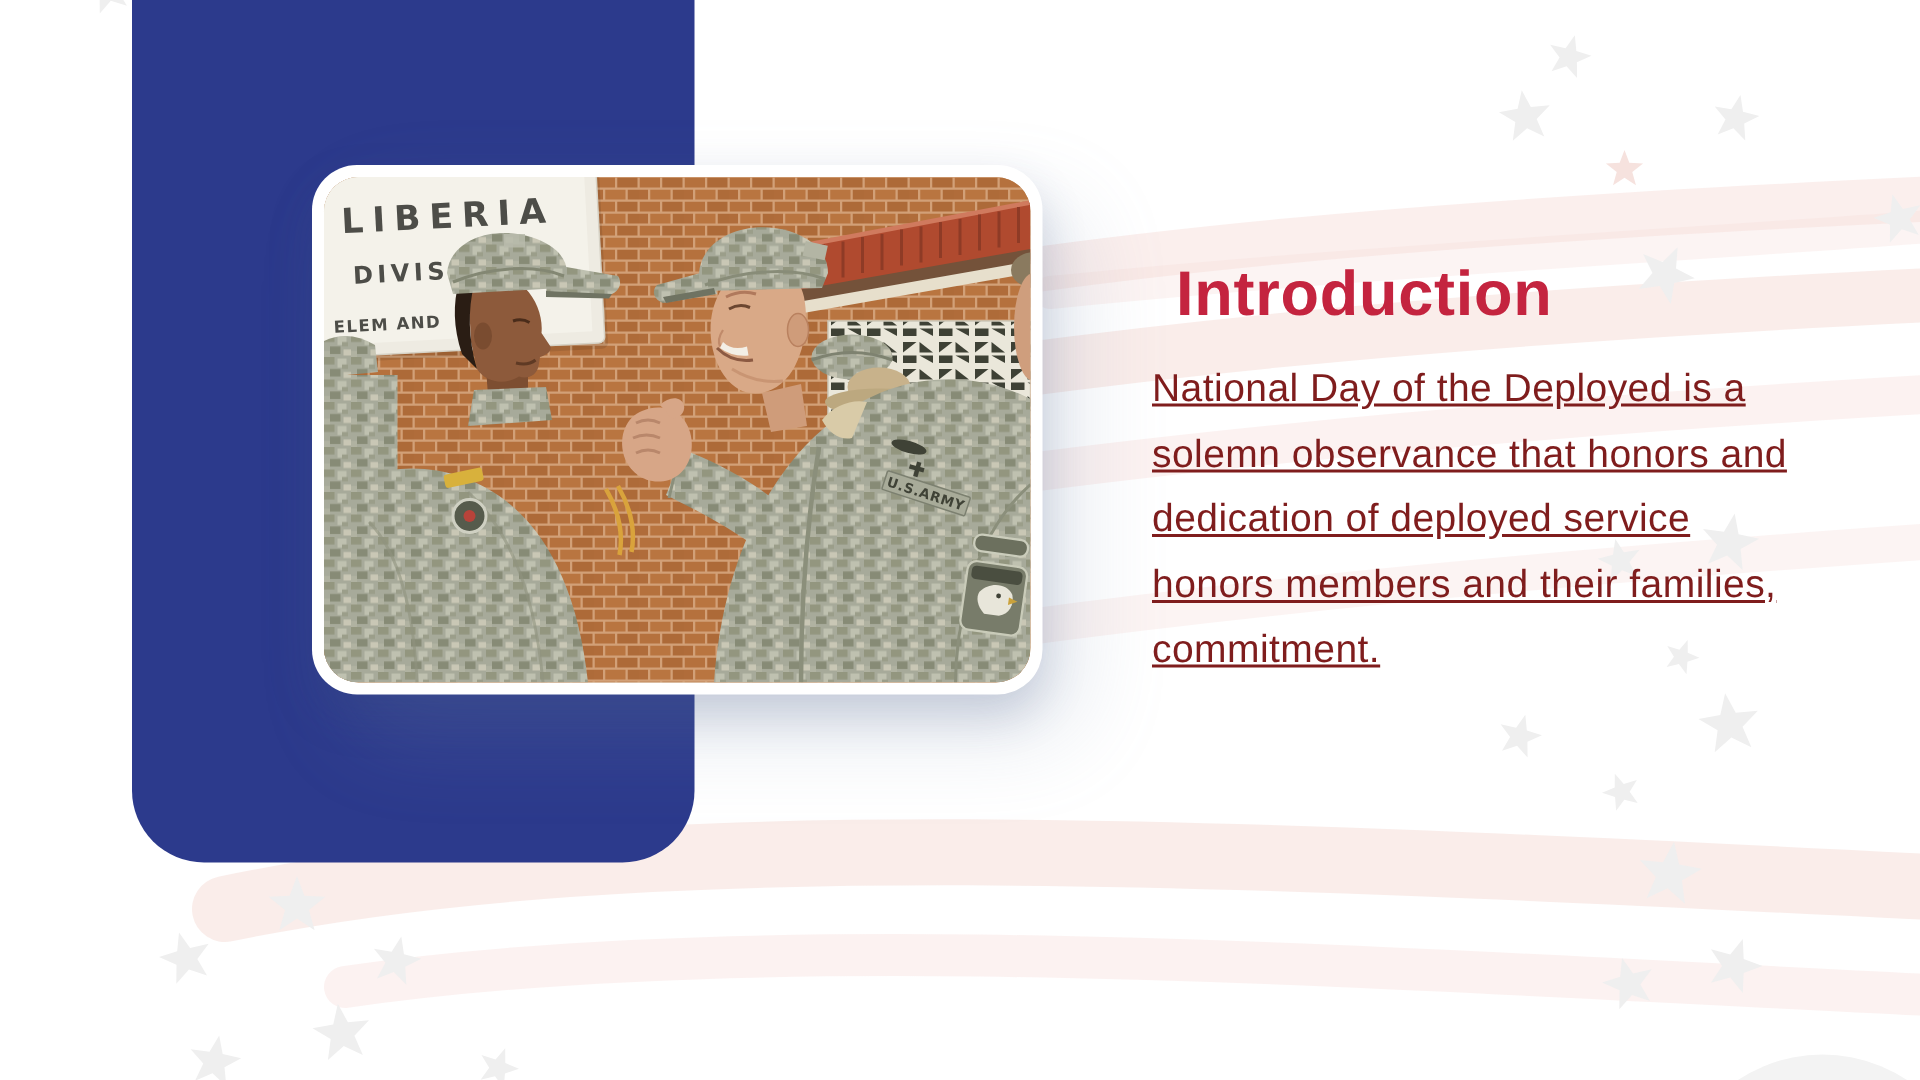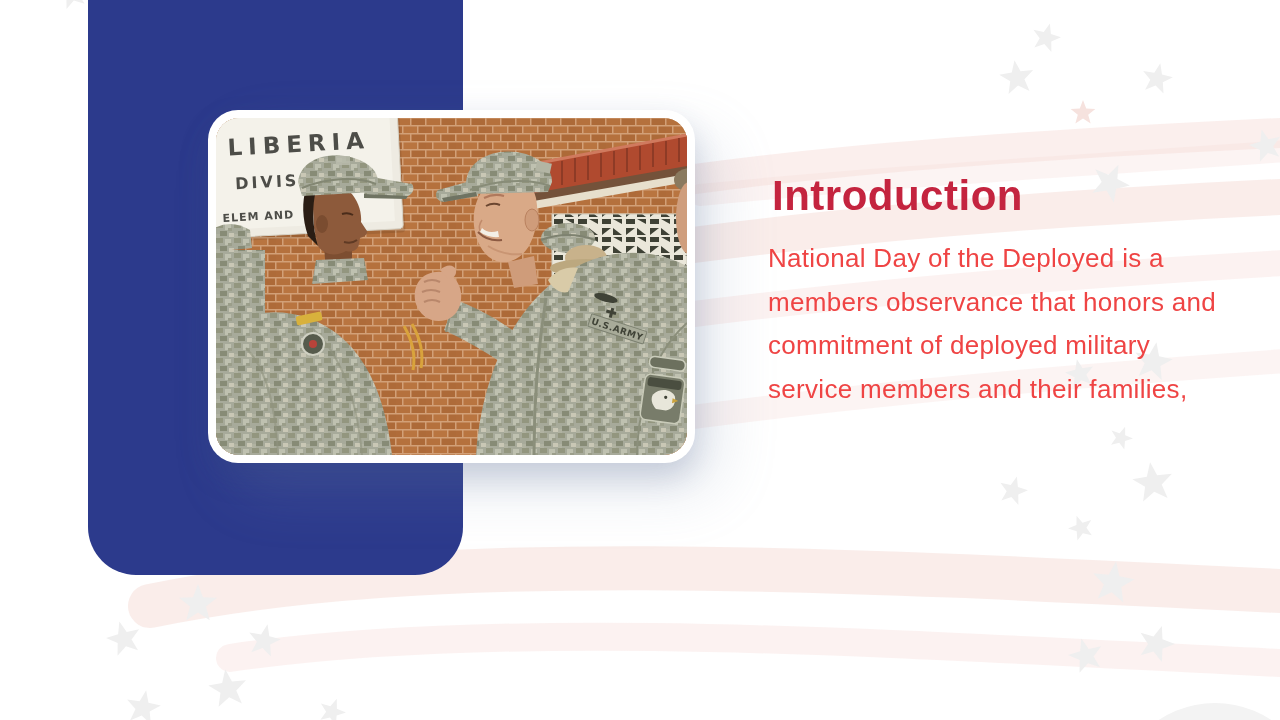--- a/index.html
+++ b/index.html
@@ -17,27 +17,27 @@
     background:#ffffff;border-radius:30px;
     box-shadow:0 14px 30px rgba(50,70,120,.20), 24px 28px 60px rgba(130,148,180,.20);
   }
   .photo-inner{
     position:absolute;left:8px;top:8px;width:471px;height:337px;
     border-radius:23px;overflow:hidden;background:#c09060;
   }
   .photo-inner svg{display:block;width:471px;height:337px;}
   .content{position:absolute;left:768px;top:170px;width:470px;}
   .title{
-    margin:0 0 15px 4px;font-size:42px;line-height:52px;font-weight:bold;
+    margin:0 0 15px 16px;font-size:42px;line-height:52px;font-weight:bold;
     color:#c4243f;letter-spacing:.5px;
   }
   .body-copy{margin:0;}
   .body-line{
     display:block;font-size:26px;line-height:43.5px;font-weight:400;
-    color:#ef4444;letter-spacing:.3px;
+    color:#7f1d1d;letter-spacing:.3px;text-decoration:underline;
   }
   .sign-text{font-family:"DejaVu Sans", sans-serif;font-weight:bold;fill:#4d4d48;}
 </style>
 </head>
 <body>
 
 <div class="slide">
 
   <svg class="bg-decor" viewBox="0 0 1280 720" aria-hidden="true">
     <defs>
@@ -221,19 +221,20 @@
           <path d="M224,152 C230,146 238,146 240,152 C241,157 237,161 232,161 Z" fill="#d7a687"></path>
         </g>
       </svg>
     </div>
   </figure>
 
   <section class="content">
     <h1 class="title">Introduction</h1>
     <p class="body-copy">
       <span class="body-line">National Day of the Deployed is a</span>
-      <span class="body-line">members observance that honors and</span>
-      <span class="body-line">commitment of deployed military</span>
-      <span class="body-line">service members and their families,</span>
+      <span class="body-line">solemn observance that honors and</span>
+      <span class="body-line">dedication of deployed service</span>
+      <span class="body-line">honors members and their families,</span>
+      <span class="body-line">commitment.</span>
     </p>
   </section>
 
 </div>
 
 </body></html>

